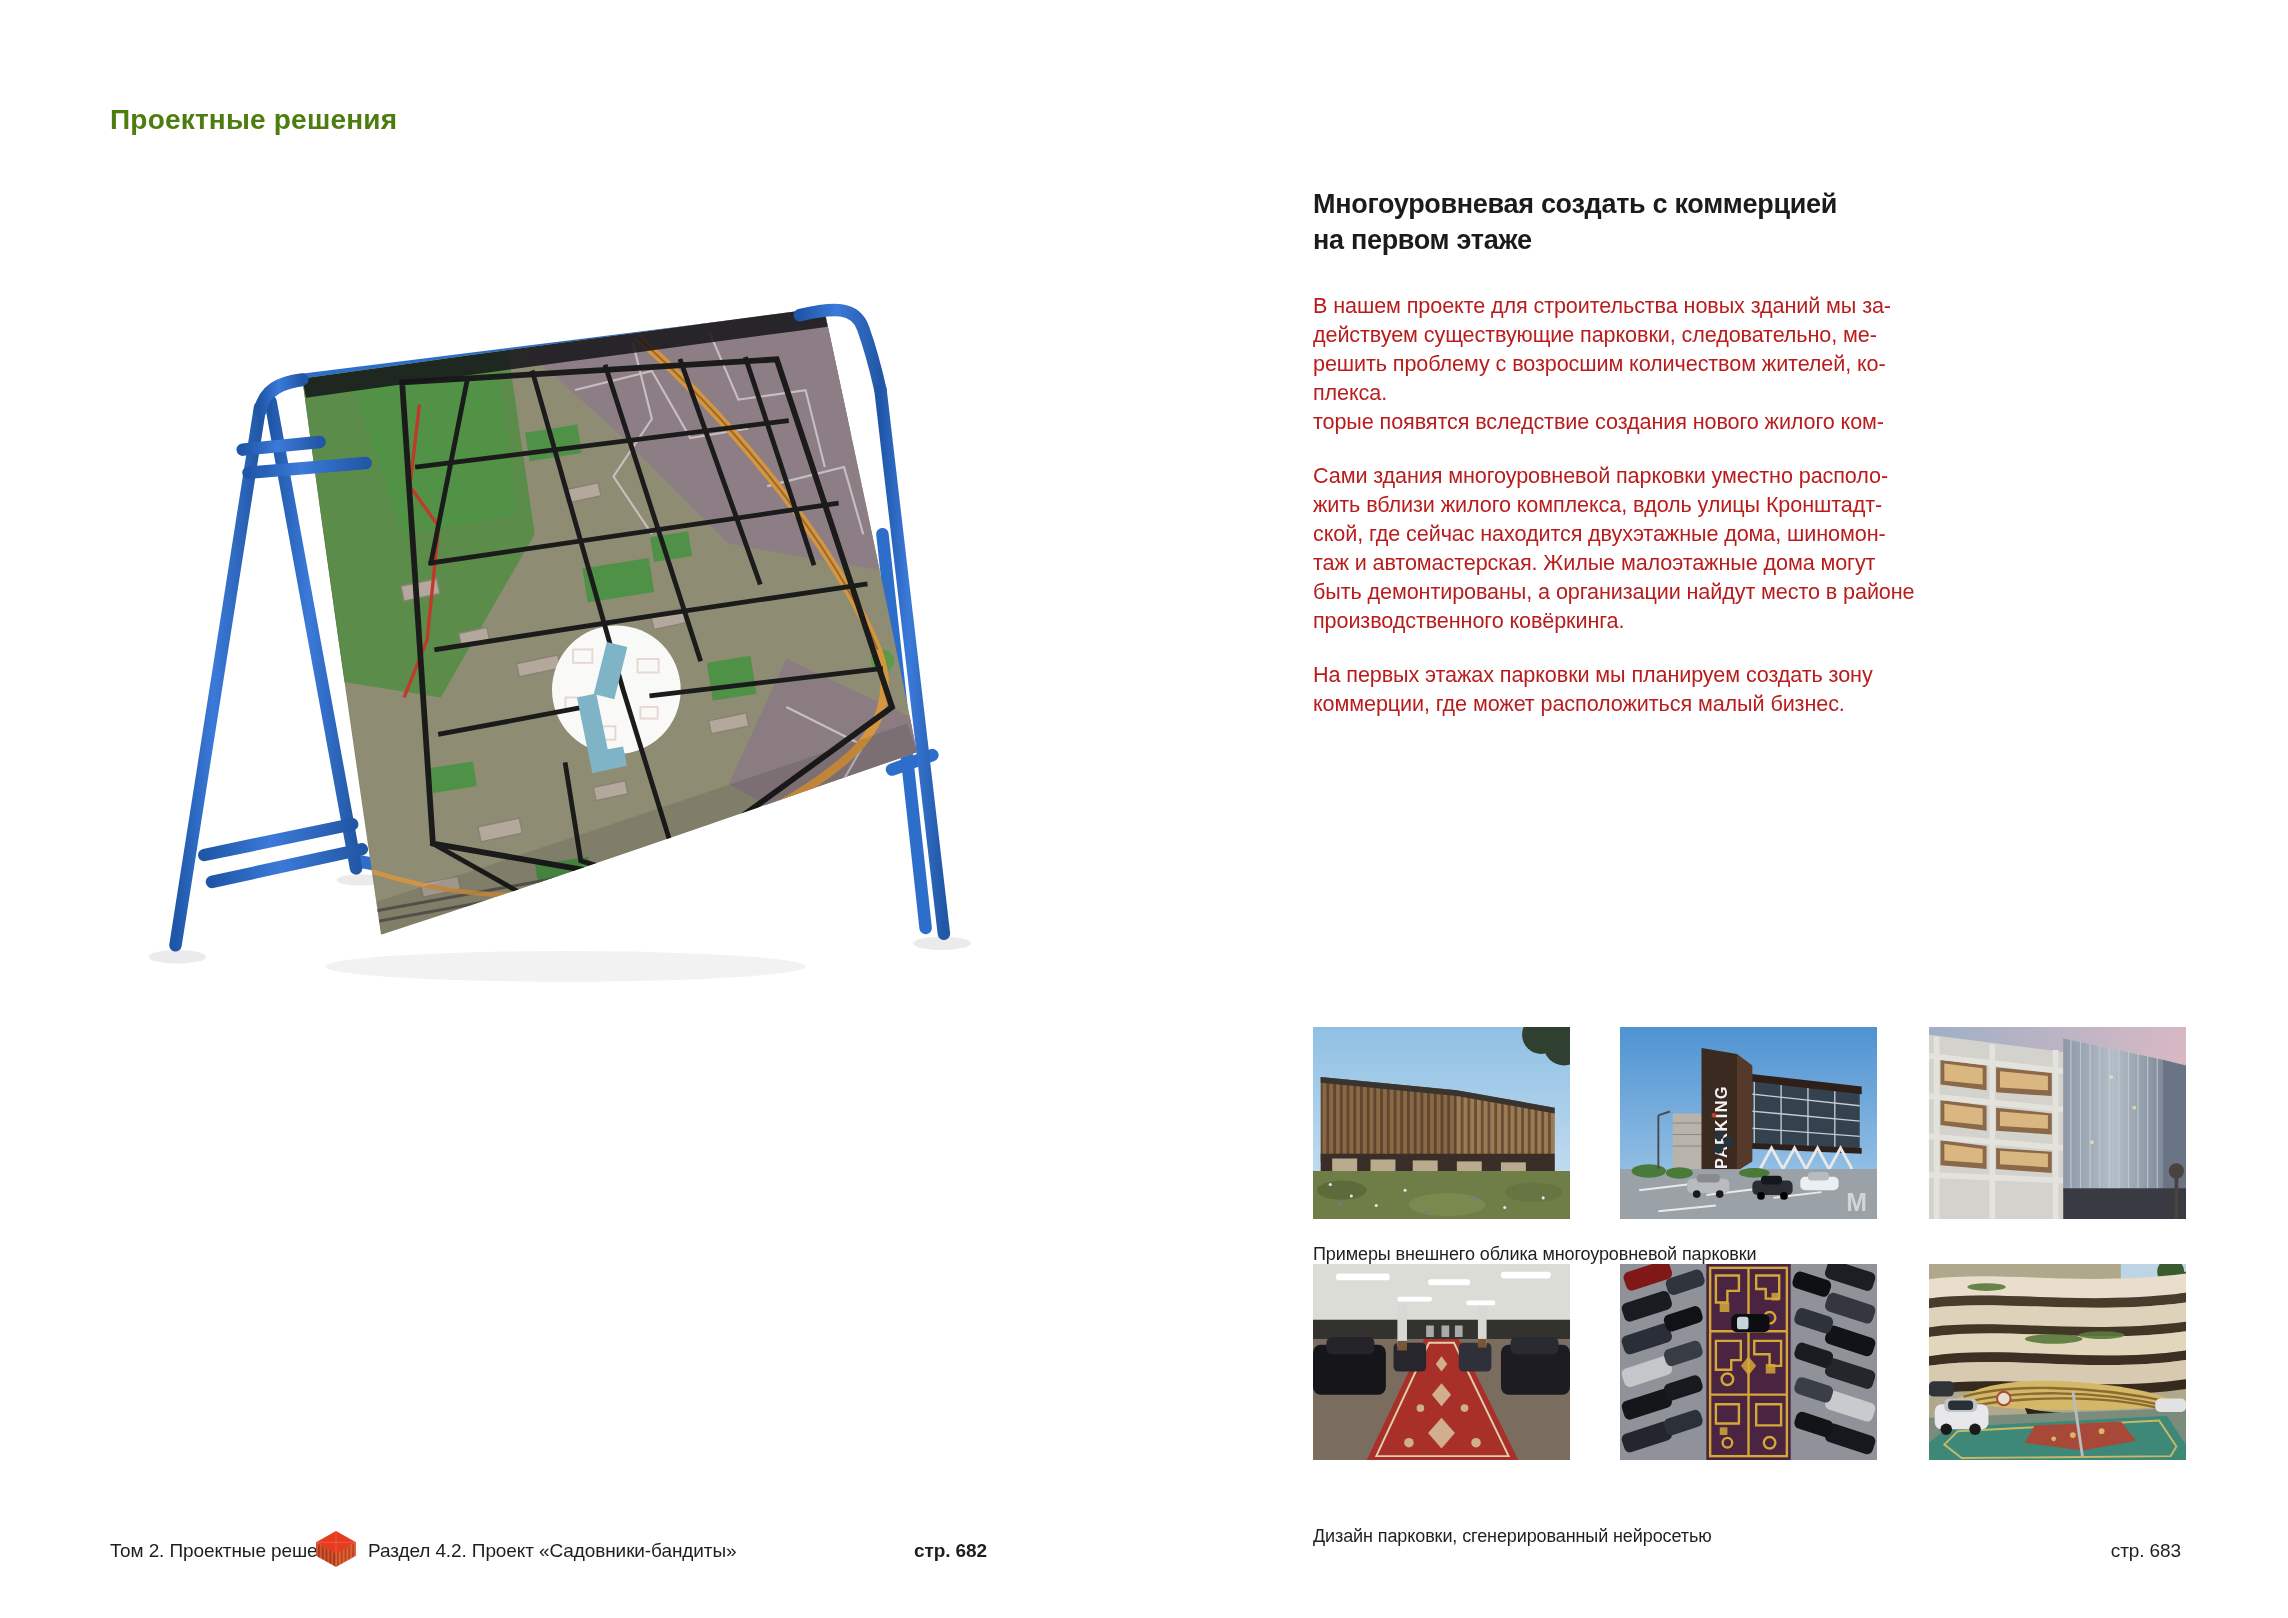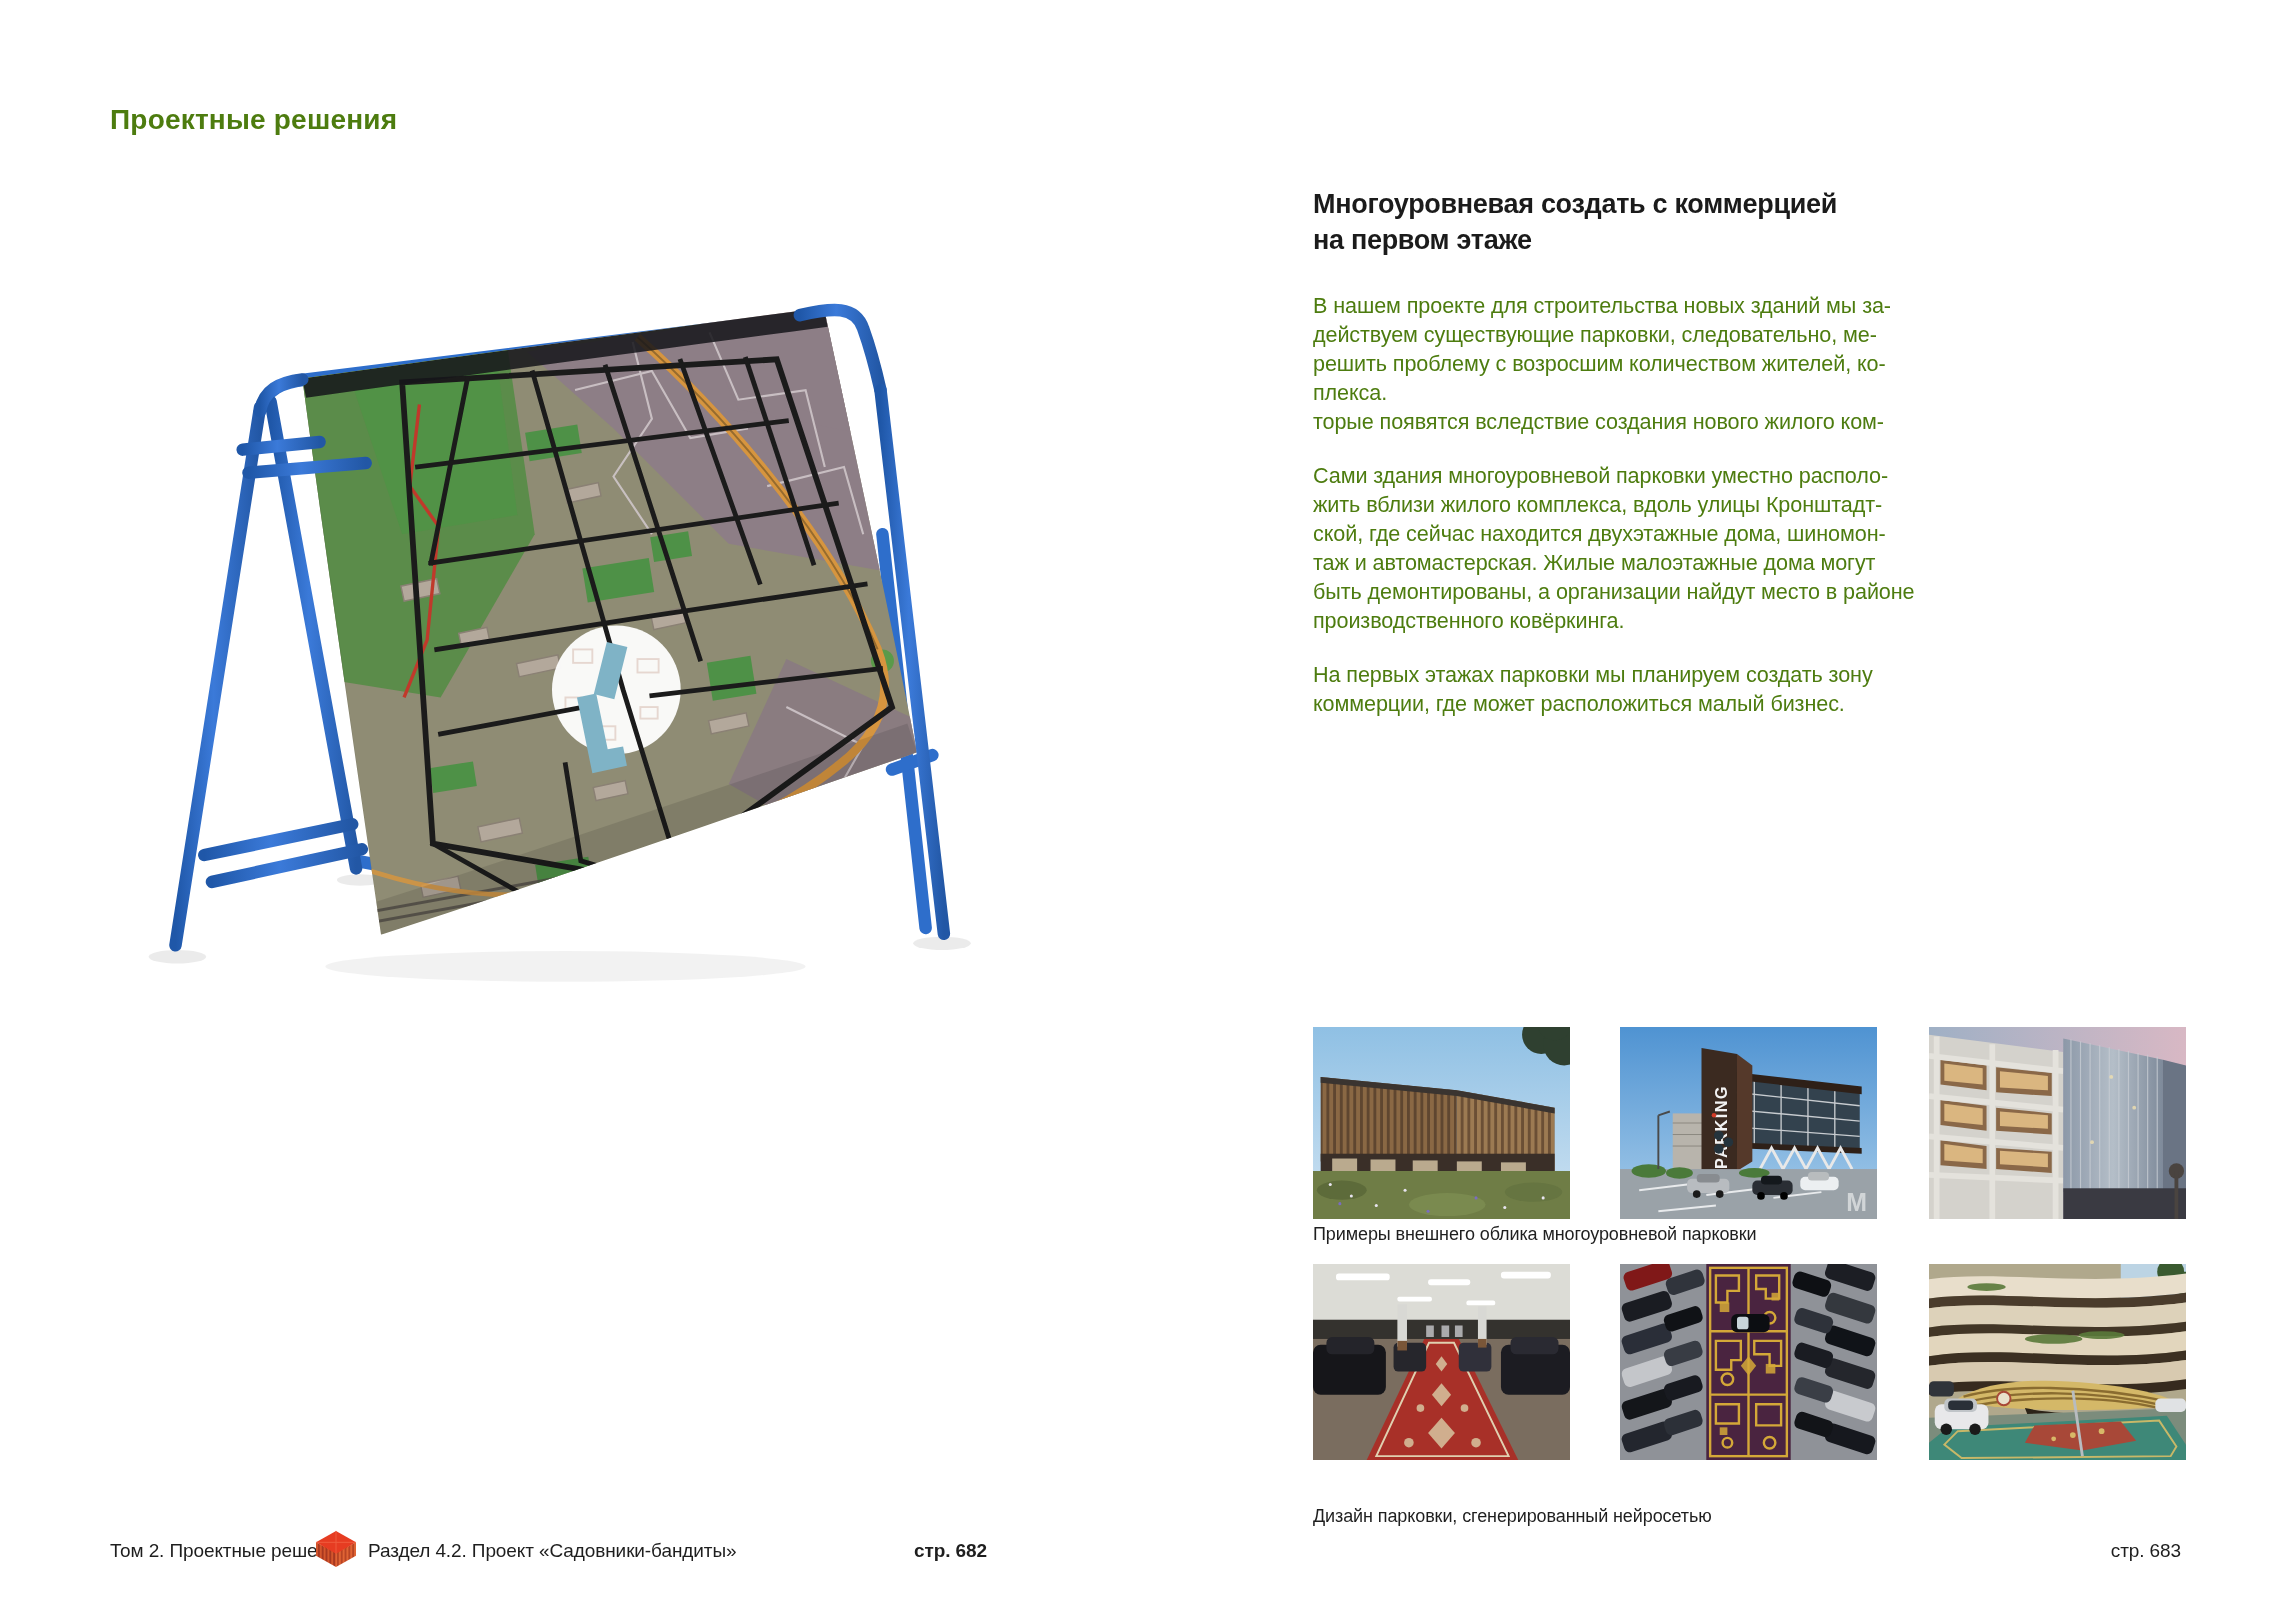--- a/index.html
+++ b/index.html
@@ -7,33 +7,33 @@
   body { position:relative; font-family:"Liberation Sans","DejaVu Sans",sans-serif; color:#1d1d1d; }
   .abs { position:absolute; }
 
   .page-title { left:110px; top:104px; font-size:28px; font-weight:800; letter-spacing:0.2px; color:#4d7c0f; }
 
   .figure-wrap { left:114px; top:246px; width:876px; height:755px; }
   .figure-wrap svg { width:100%; height:100%; display:block; }
 
   .heading { left:1313px; top:186px; width:653px; font-size:27px; line-height:36px; font-weight:700; letter-spacing:-0.3px; color:#1b1b1b; }
 
-  .bodytext { left:1313px; top:291px; width:646px; font-size:21.6px; line-height:29px; color:#4d7c0f; letter-spacing:-0.1px; }
+  .bodytext { left:1313px; top:291px; width:646px; font-size:21.6px; line-height:29px; color:#b91c1c; letter-spacing:-0.1px; }
   .bodytext p { margin-bottom:25px; }
   .bodytext .ln { display:block; height:29px; white-space:nowrap; }
 
   .photo { position:absolute; width:257px; overflow:hidden; background:#ddd; }
   .photo svg { width:100%; height:100%; display:block; }
   .row1 { top:1027px; height:192px; }
   .row2 { top:1264px; height:196px; }
   .p-left   { left:1313px; }
   .p-center { left:1620px; }
   .p-right  { left:1929px; }
 
-  .caption { left:1313px; width:865px; font-size:18px; color:#1f1f1f; letter-spacing:-0.1px; }
+  .caption { left:1313px; width:865px; font-size:18px; color:#1f1f1f; letter-spacing:-0.1px;margin-top:20px; }
   .caption1 { top:1224px; }
   .caption2 { top:1506px; }
 
   .footer-item { top:1540px; font-size:19px; color:#1e1e1e; letter-spacing:-0.1px; white-space:nowrap; }
   .f-vol { left:110px; }
   .f-section { left:368px; }
   .f-p682 { left:865px; width:122px; text-align:right;font-weight:bold; }
   .f-p683 { left:2027px; width:154px; text-align:right; }
   .logo { left:314px; top:1529px; width:44px; height:40px; }
   .logo svg { width:100%; height:100%; display:block; }

